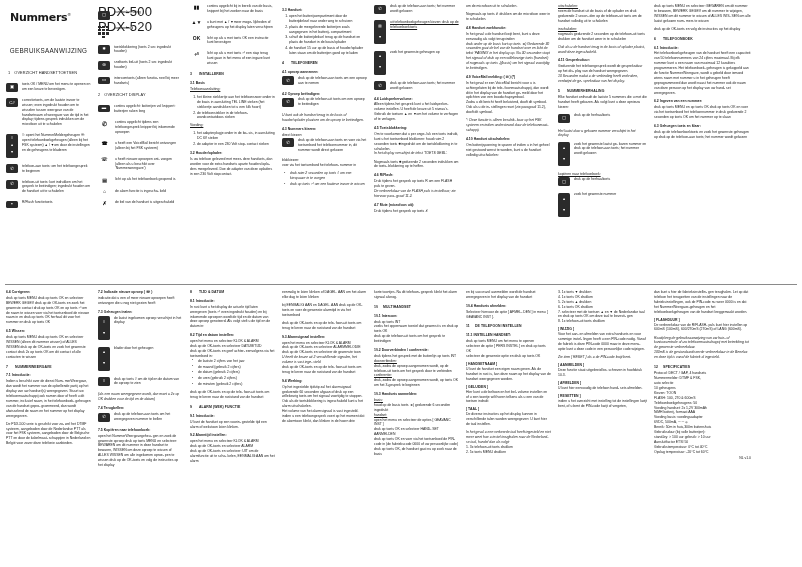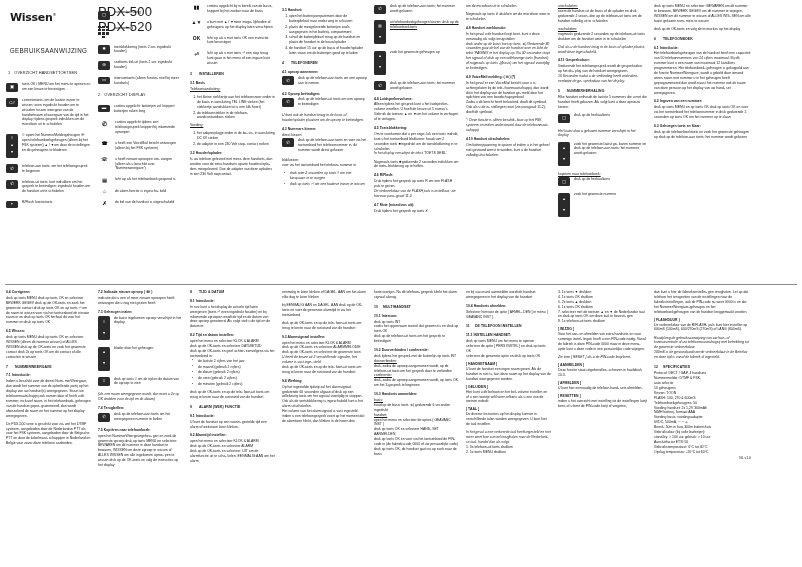--- a/index.html
+++ b/index.html
@@ -88,21 +88,21 @@
 </style>
 </head>
 <body>
 
 <div class="page">
 
   <div class="band top">
 
     <div class="col">
       <div class="masthead">
-        <span class="brand"><span>Wissen</span><span class="reg">®</span></span>
+        <span class="brand"><span>Nummers</span><span class="reg">®</span></span>
       </div>
       <div class="title">GEBRUIKSAANWIJZING</div>
       <div class="ovz">
         <span class="num">1</span><span>OVERZICHT HANDSETTOETSEN</span>
       </div>
 
       <div class="keyrow">
         <div class="kicon">▣</div>
         <div class="txt">toets OK / MENU om het menu te openen en om een keuze te bevestigen.</div>
       </div>

